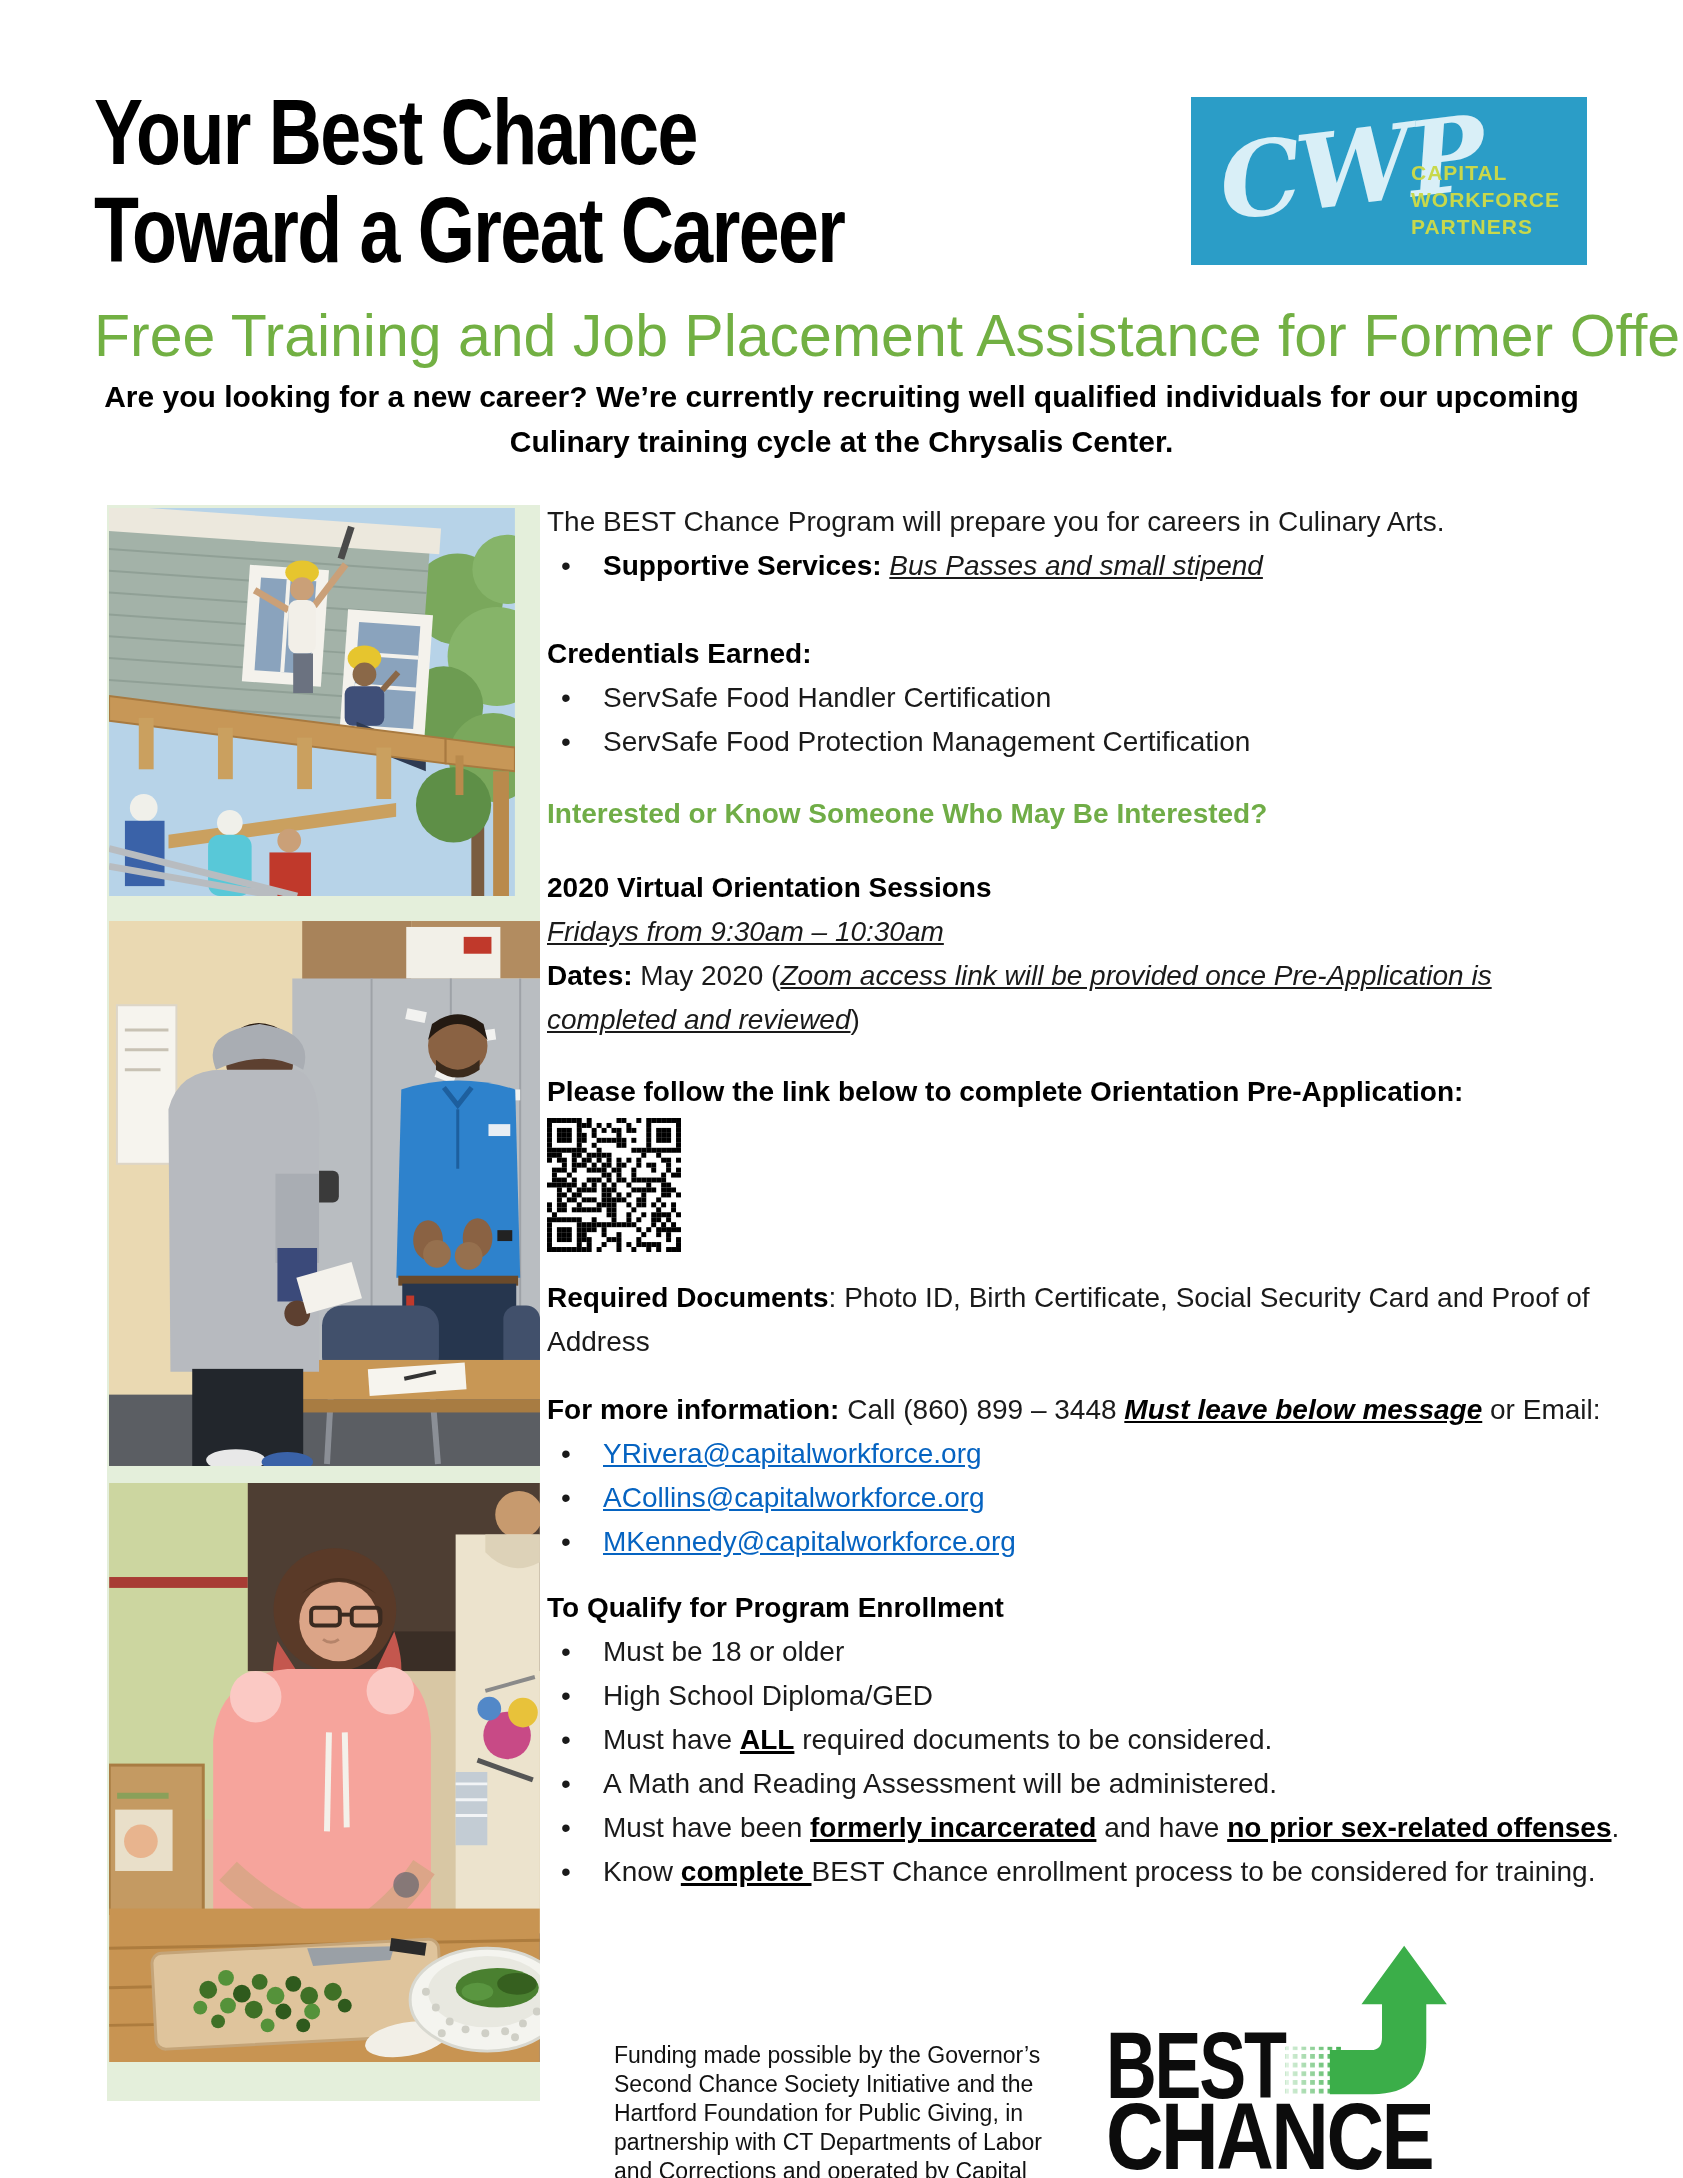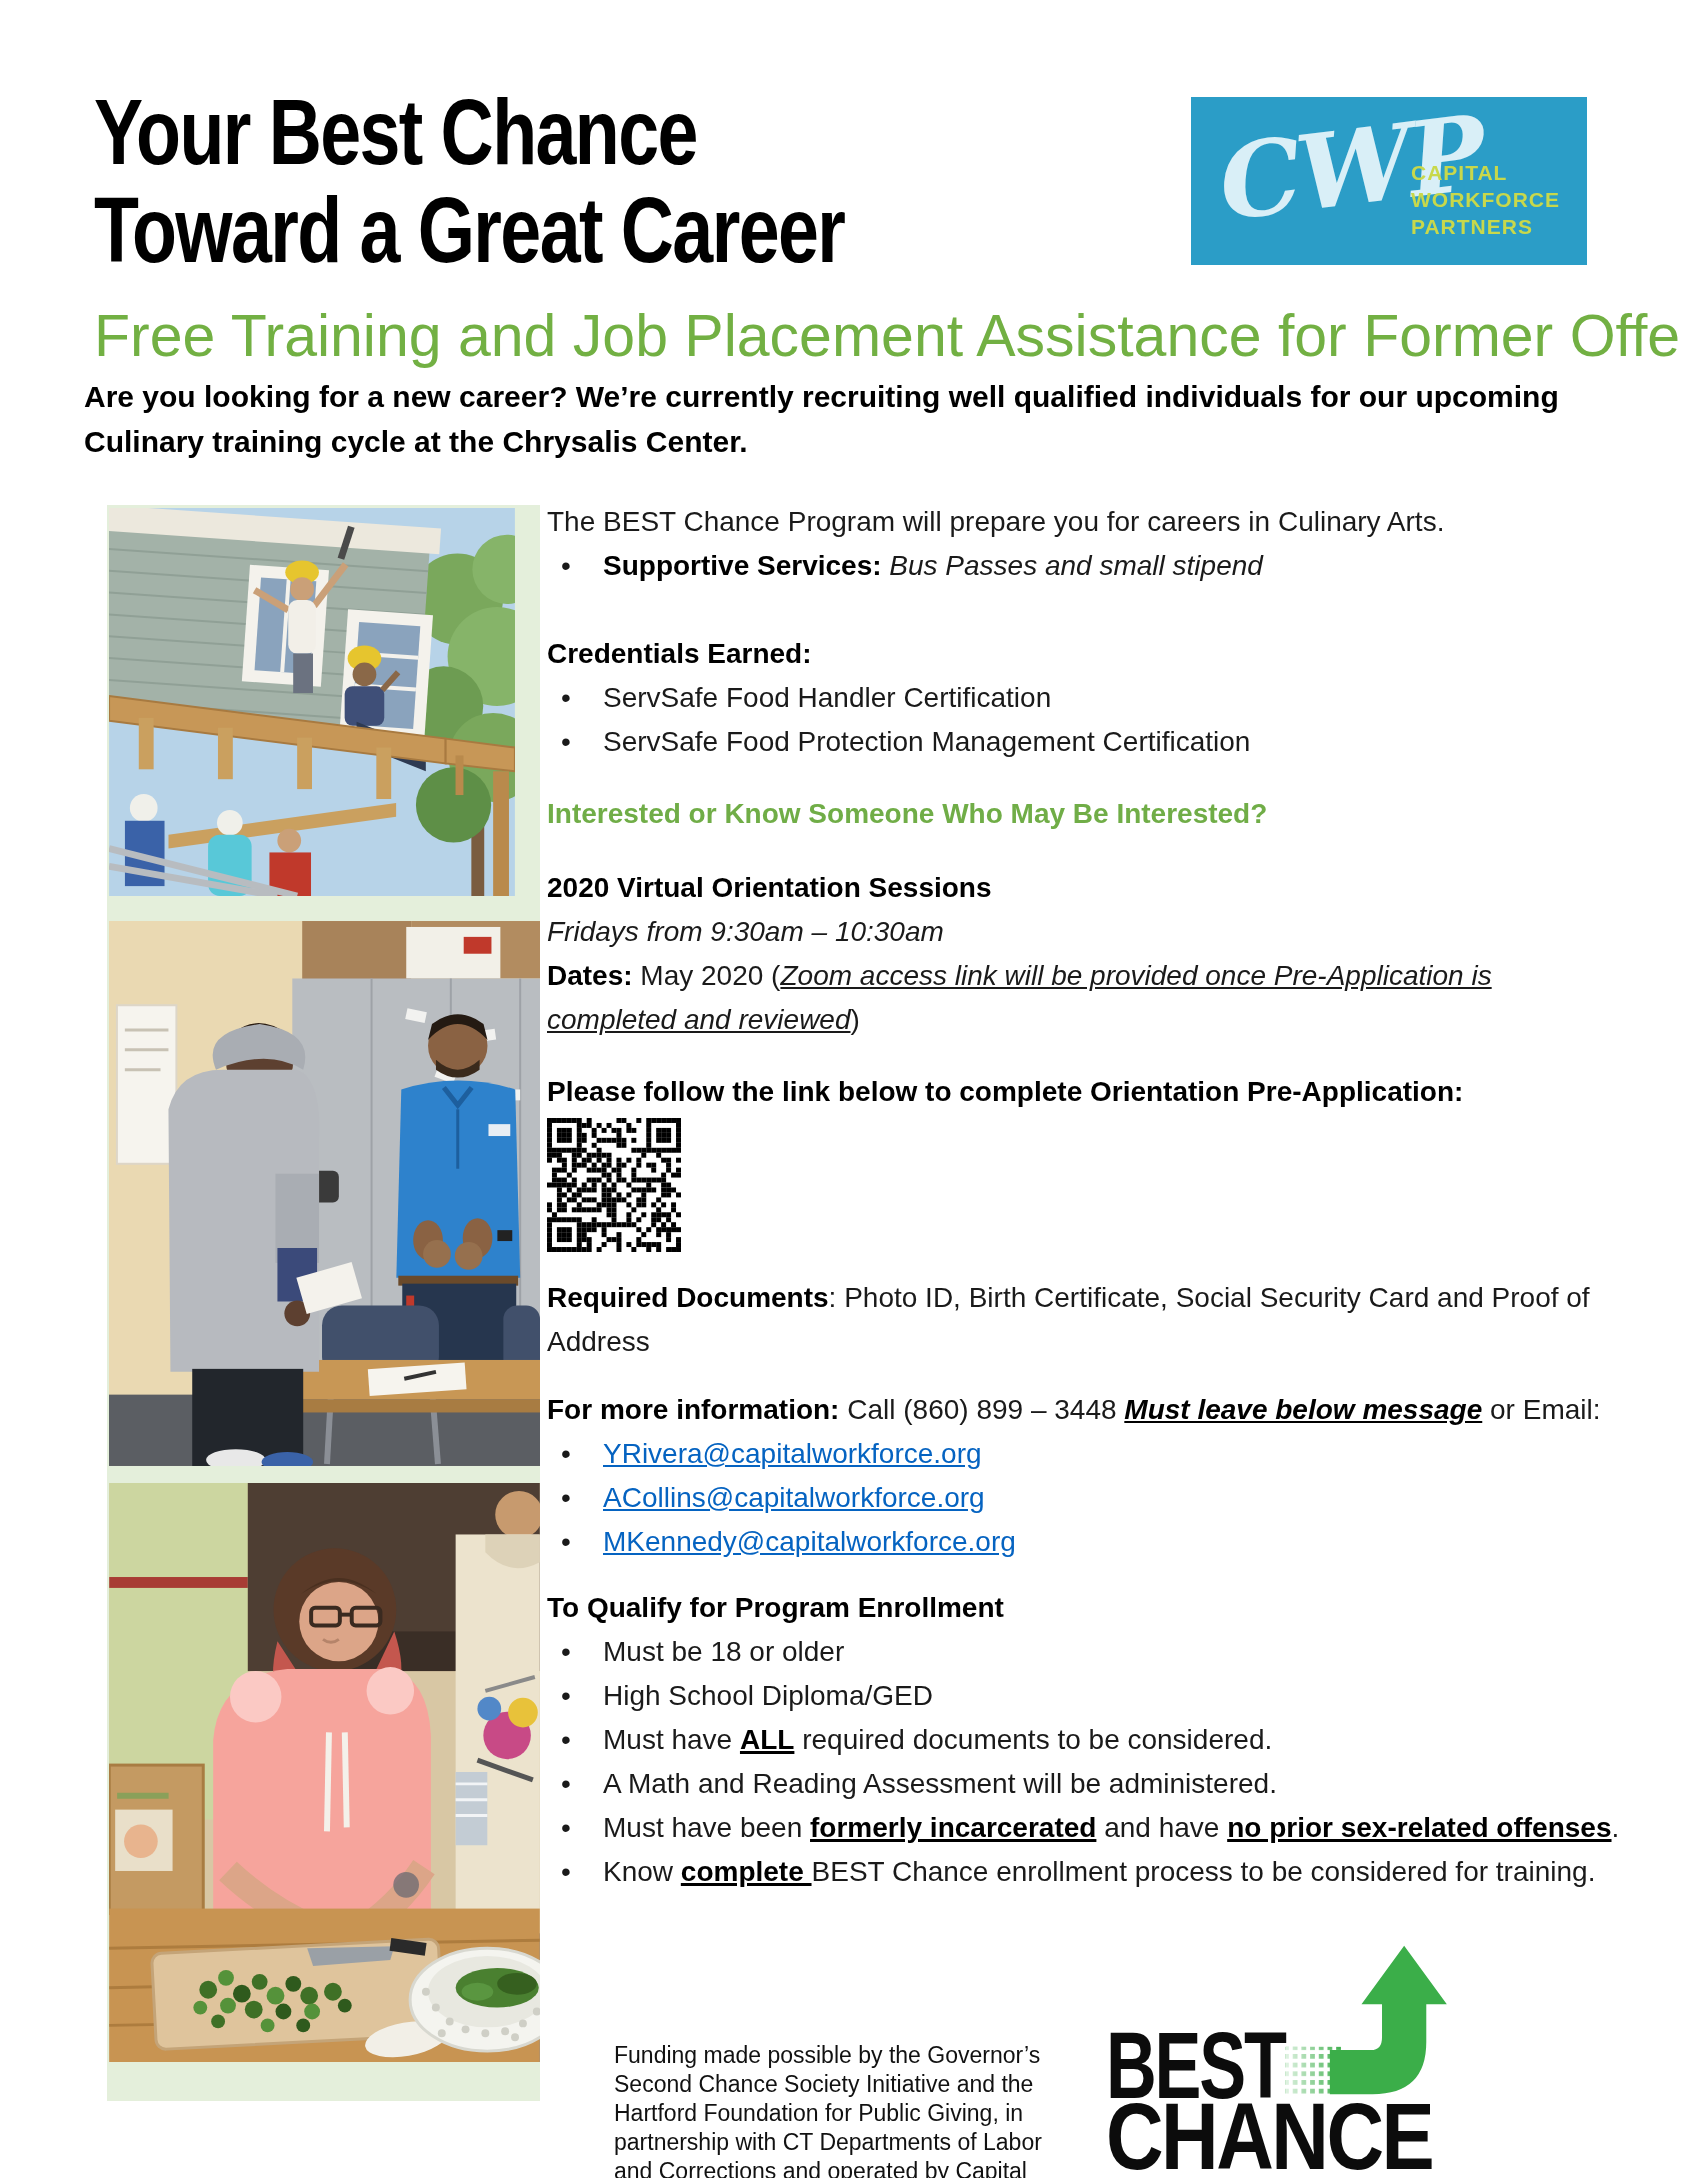--- a/index.html
+++ b/index.html
@@ -21,39 +21,39 @@
   }
   .cwp-org{
     position:absolute;left:220px;top:46px;color:#c8d84b;font-weight:bold;
     font-size:21px;line-height:27px;letter-spacing:1px;margin-top:16px;
   }
   .subtitle{
     position:absolute;left:94px;top:311px;font-size:59px;line-height:50px;
     color:#72b043;white-space:nowrap;letter-spacing:0px;
   }
   .intro{
-    position:absolute;left:84px;top:374px;width:1515px;text-align:left;
+    position:absolute;left:84px;top:374px;width:1515px;text-align:center;
     font-size:30px;font-weight:bold;line-height:45px;color:#000;
   }
   
   .photo-panel{
     position:absolute;left:107px;top:505px;width:433px;height:1596px;
     background:#e4efdb;
   }
   .photo{display:block;}
   .photo1{margin:3px 0 0 2px;}
   .photo2{margin:25px 0 0 2px;}
   .photo3{margin:17px 0 0 2px;}
   
   .content{
     position:absolute;left:547px;top:500px;width:1081px;
     font-size:28px;line-height:44px;color:#1a1a1a;
   }
   .content .b{font-weight:bold;color:#000;}
-  .content .i{font-style:italic;}
+  .content .i{font-style:italic;text-decoration:underline;}
   .content .u{text-decoration:underline;}
   .content .u3{text-decoration:underline;text-decoration-thickness:3px;font-weight:bold;color:#000;}
   .green-head{color:#70ad47;font-weight:bold;}
   .bullet{display:flex;align-items:flex-start;}
   .dot{flex:0 0 56px;padding-left:14px;box-sizing:border-box;}
   .dot::before{content:"\2022";font-size:28px;}
   .btxt{flex:1 1 auto;}
   a.link{color:#0563c1;text-decoration:underline;}
   .tight{line-height:40px;}.sp22{height:22px;}.sp24{height:24px;}.sp28{height:28px;}
   .sp30{height:30px;}.sp44{height:44px;}

